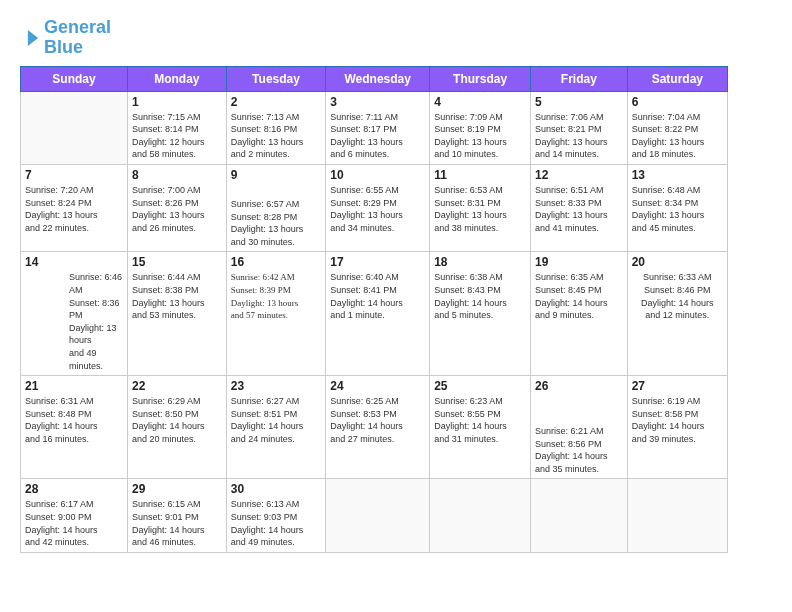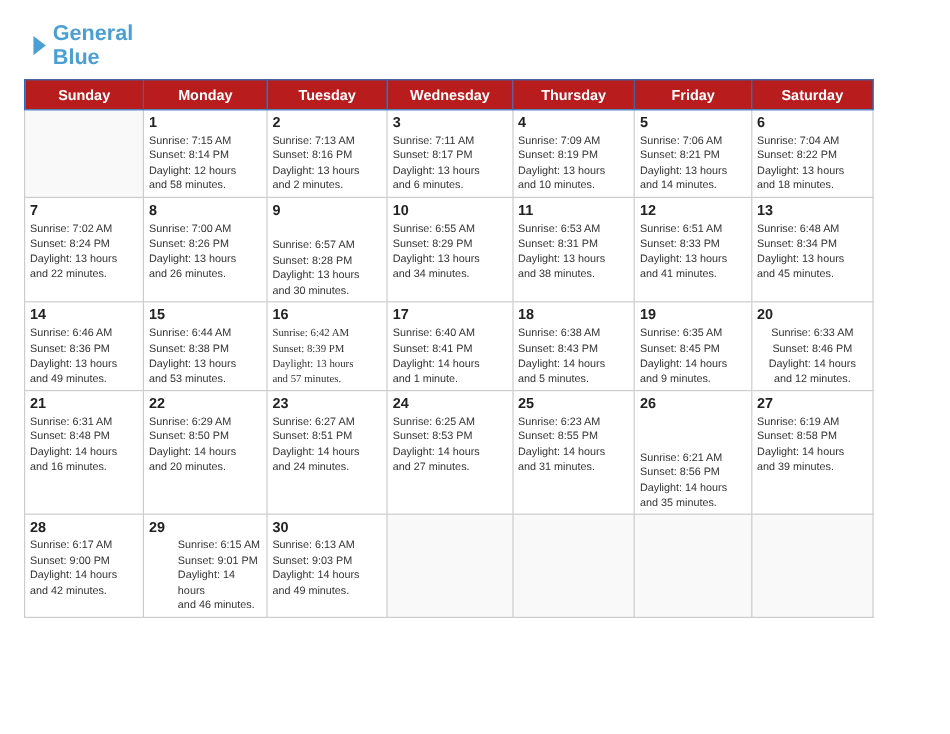--- a/index.html
+++ b/index.html
@@ -51,21 +51,21 @@
       font-size: 14px;
       color: #333;
       margin-top: 2px;
     }
     .calendar {
       width: 100%;
       border-collapse: collapse;
       margin-top: 8px;
     }
     .calendar th {
-      background: #b91c1c;
+      background: #8b5cf6;
       color: #fff;
       font-size: 12px;
       font-weight: bold;
       text-align: center;
       padding: 5px 4px;
       border: 1px solid #2a6db5;
     }
     .calendar td {
       border: 1px solid #ccc;
       vertical-align: top;
@@ -168,21 +168,21 @@
             <span class="day-num">6</span>
             <div class="day-info" style="white-space: pre-line;">Sunrise: 7:04 AM
 Sunset: 8:22 PM
 Daylight: 13 hours
 and 18 minutes.</div>
           </td>
         </tr>
         <tr>
           <td>
             <span class="day-num">7</span>
-            <div class="day-info" style="white-space: pre-line;">Sunrise: 7:02 AM
+            <div class="day-info" style="white-space: pre-line;">Sunrise: 7:20 AM
 Sunset: 8:24 PM
 Daylight: 13 hours
 and 22 minutes.</div>
           </td>
           <td>
             <span class="day-num">8</span>
             <div class="day-info" style="white-space: pre-line;">Sunrise: 7:00 AM
 Sunset: 8:26 PM
 Daylight: 13 hours
 and 26 minutes.</div>
@@ -219,21 +219,21 @@
             <span class="day-num">13</span>
             <div class="day-info" style="white-space: pre-line;">Sunrise: 6:48 AM
 Sunset: 8:34 PM
 Daylight: 13 hours
 and 45 minutes.</div>
           </td>
         </tr>
         <tr>
           <td>
             <span class="day-num">14</span>
-            <div class="day-info" style="white-space: pre-line;">Sunrise: 6:46 AM
+            <div class="day-info" style="white-space: pre-line; margin-left: 44px;">Sunrise: 6:46 AM
 Sunset: 8:36 PM
 Daylight: 13 hours
 and 49 minutes.</div>
           </td>
           <td>
             <span class="day-num">15</span>
             <div class="day-info" style="white-space: pre-line;">Sunrise: 6:44 AM
 Sunset: 8:38 PM
 Daylight: 13 hours
 and 53 minutes.</div>
@@ -328,21 +328,21 @@
         <tr>
           <td>
             <span class="day-num">28</span>
             <div class="day-info" style="white-space: pre-line;">Sunrise: 6:17 AM
 Sunset: 9:00 PM
 Daylight: 14 hours
 and 42 minutes.</div>
           </td>
           <td>
             <span class="day-num">29</span>
-            <div class="day-info" style="white-space: pre-line; margin-left: 24px;">Sunrise: 6:15 AM
+            <div class="day-info" style="white-space: pre-line;">Sunrise: 6:15 AM
 Sunset: 9:01 PM
 Daylight: 14 hours
 and 46 minutes.</div>
           </td>
           <td>
             <span class="day-num">30</span>
             <div class="day-info" style="white-space: pre-line;">Sunrise: 6:13 AM
 Sunset: 9:03 PM
 Daylight: 14 hours
 and 49 minutes.</div>

